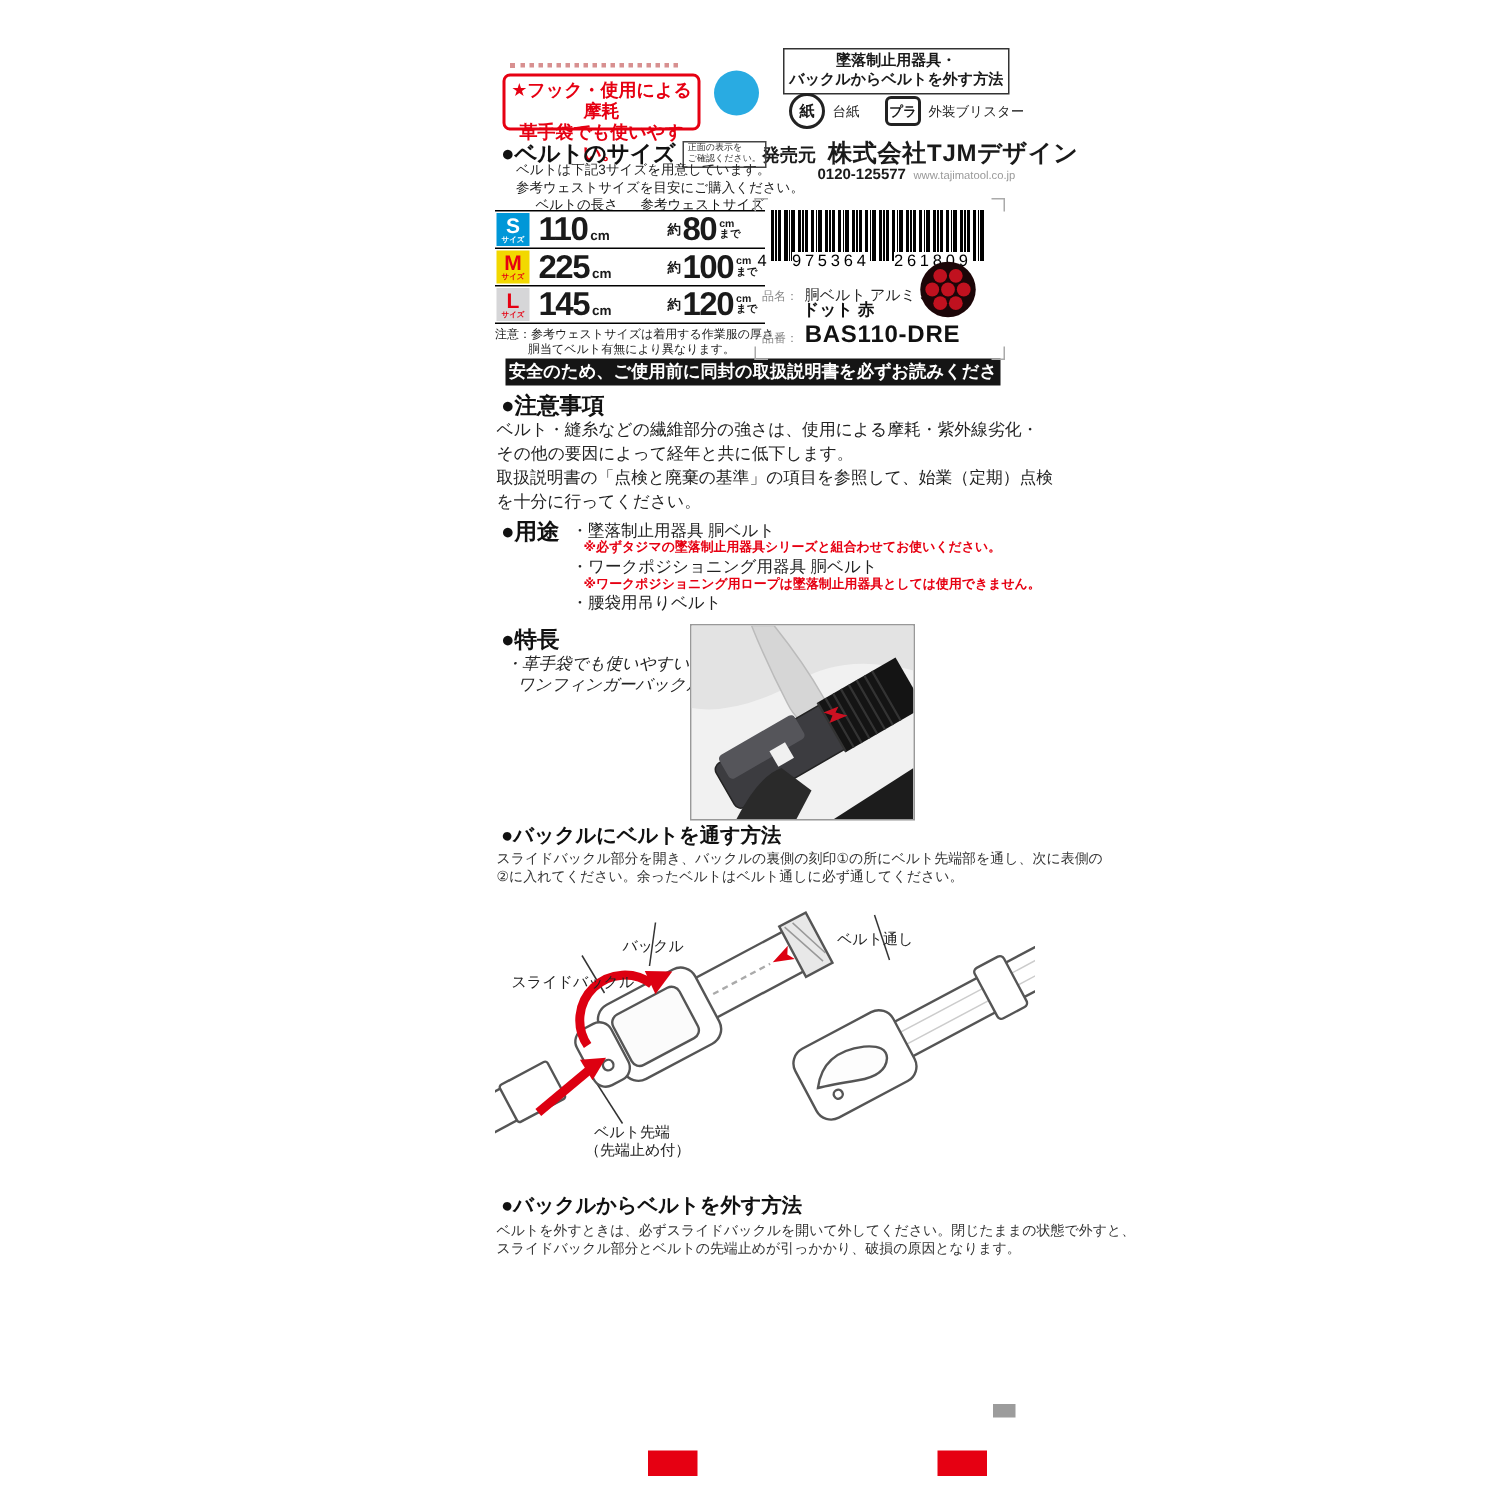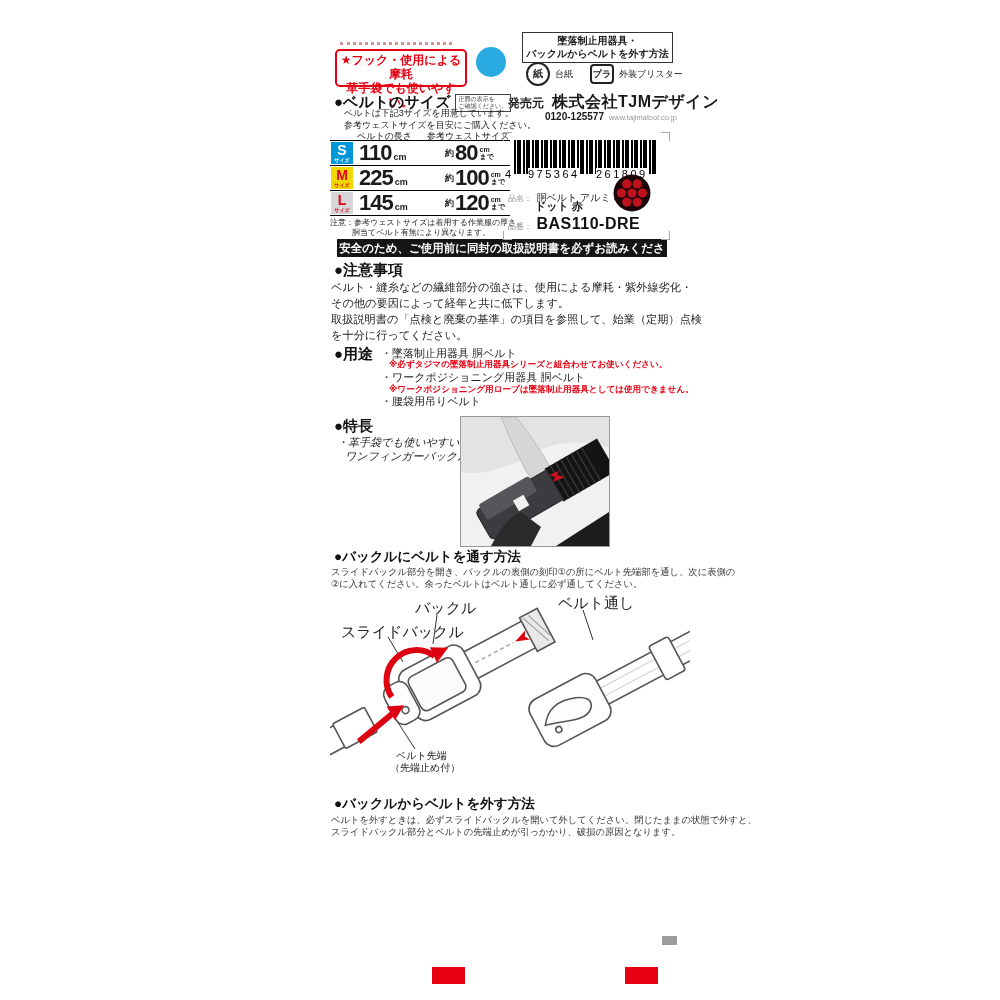--- a/index.html
+++ b/index.html
@@ -73,21 +73,21 @@
 
   
   .body-text{font-size:11.2px;color:#222;line-height:16.5px;}
   .small-body{font-size:9.3px;color:#333;line-height:12px;}
   .usage-item{font-size:11px;color:#222;}
   .usage-note{font-size:8.6px;color:#e60012;font-weight:bold;}
   .feature-line{font-size:11px;color:#222;font-style:italic;}
 
   .photo-box{left:460px;top:416px;width:148px;height:129px;border:1px solid #999;background:#f4f4f4;overflow:hidden;}
 
-  .diagram-label{font-size:15px;color:#222;}
+  .diagram-label{font-size:10px;color:#222;margin-top:25px;}
   .tip-label{font-size:10px;color:#222;line-height:12px;}
 
   
   .mark-red{background:#e60012;width:33px;height:17px;}
   .mark-gray{background:#9c9c9c;width:15px;height:9px;}
 </style>
 </head>
 <body>
 
 <div class="page">

